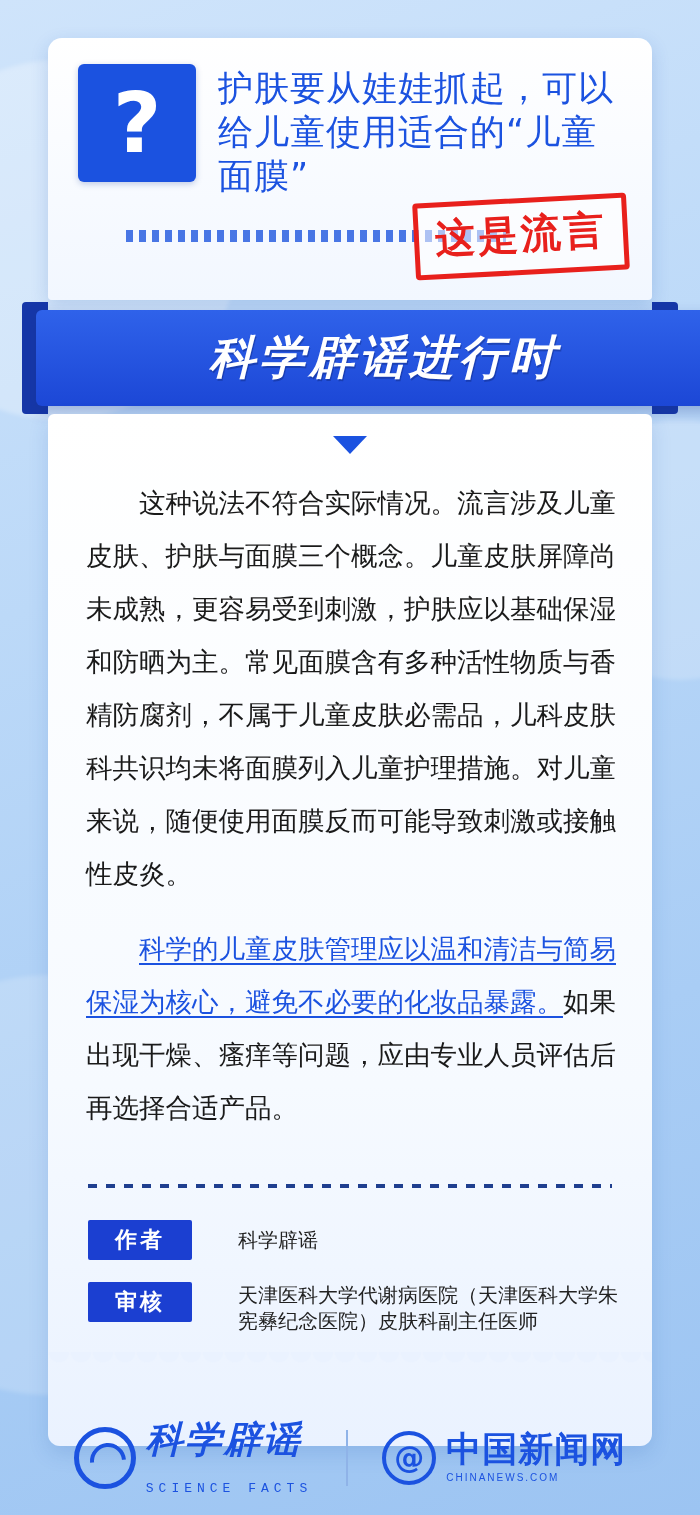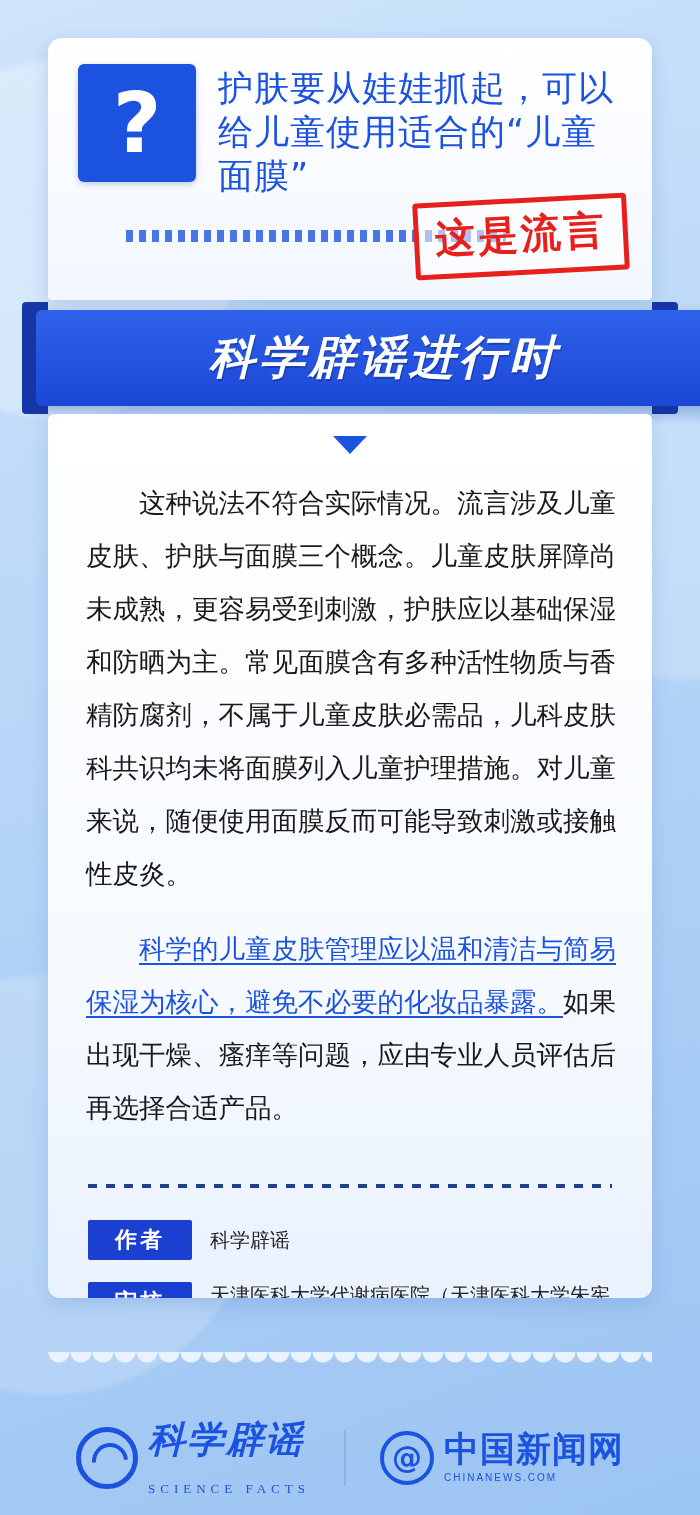--- a/index.html
+++ b/index.html
@@ -146,21 +146,21 @@
     font-family: "DejaVu Sans", sans-serif;
     text-shadow: 1px 2px 0 rgba(10,30,100,0.35);
   }
 
   
   .body-card {
     position: absolute;
     left: 48px;
     top: 414px;
     width: 604px;
-    height: 884px;
+    height: 1032px;
     background: linear-gradient(180deg, #ffffff 0%, #f6faff 65%, #eaf2ff 100%);
     border-radius: 6px 6px 12px 12px;
     box-shadow: 0 8px 20px rgba(30,80,170,0.15);
     overflow: hidden;
   }
   .arrow-down {
     position: absolute;
     left: 50%;
     top: 22px;
     transform: translateX(-50%);
@@ -208,20 +208,21 @@
   .credits {
     position: absolute;
     left: 40px;
     top: 806px;
     width: 530px;
   }
   .credit-row {
     display: flex;
     align-items: flex-start;
     margin-bottom: 22px;
+    gap: 28px;
   }
   .credit-tag {
     flex: 0 0 auto;
     width: 104px;
     height: 40px;
     background: #1b3fd1;
     color: #fff;
     font-size: 22px;
     font-weight: bold;
     letter-spacing: 3px;
@@ -295,21 +296,21 @@
     color: #1b52e0;
     letter-spacing: 2px;
     font-family: "DejaVu Sans", sans-serif;
     font-style: italic;
   }
   .logo-en {
     font-size: 13px;
     letter-spacing: 5px;
     color: #1b52e0;
     margin-top: 24px;
-    font-family: Liberation Serif, serif;
+    font-family: Liberation Mono, monospace;
   }
   .divider-v {
     width: 2px;
     height: 56px;
     background: #8fb3e8;
   }
   .logo-right { display: flex; align-items: center; gap: 10px; }
   .at-circle {
     width: 54px; height: 54px;
     border-radius: 50%;

